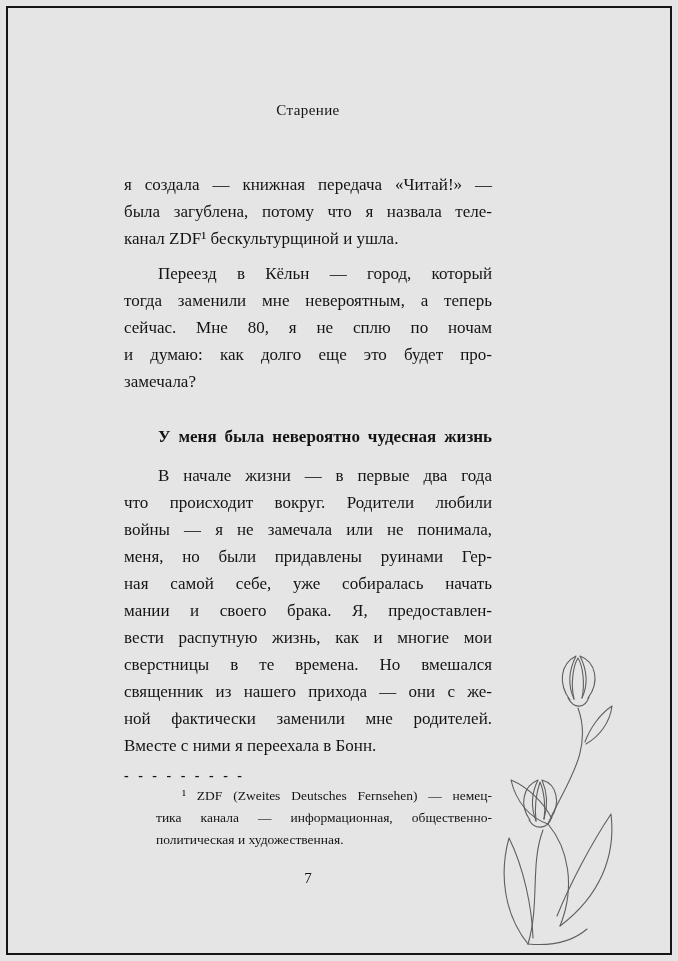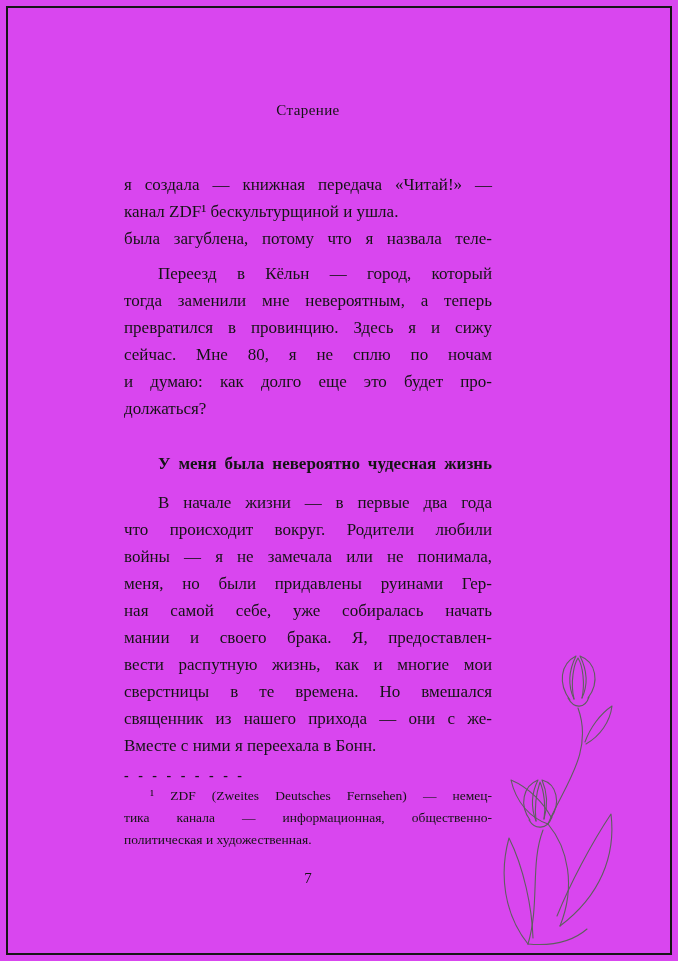--- a/index.html
+++ b/index.html
@@ -5,21 +5,21 @@
 <style>
   html, body {
     margin: 0;
     padding: 0;
     background: #ffffff;
   }
   .page {
     position: relative;
     width: 678px;
     height: 961px;
-    background: #d946ef;
+    background: #e5e5e5;
     font-family: "Liberation Serif", "DejaVu Serif", serif;
     color: #141414;
     overflow: hidden;
   }
   .frame {
     position: absolute;
     left: 6px; top: 6px; right: 6px; bottom: 6px;
     border: 2px solid #161616;
     pointer-events: none;
   }
@@ -59,20 +59,21 @@
   }
   .sep {
     font-size: 14px;
     font-weight: 700;
     letter-spacing: 3px;
     line-height: 18px;
   }
   .fline {
     text-align: justify;
     text-align-last: justify;
+    margin-left: 32px;
   }
   .fline.last { text-align-last: left; }
   .fline.indent { text-indent: 26px; }
   .page-number {
     position: absolute;
     top: 870px;
     left: 124px;
     width: 368px;
     text-align: center;
     font-size: 15px;
@@ -98,44 +99,44 @@
 
 <div class="page">
   <div class="frame"></div>
 
   <div class="running-header">Старение</div>
 
   <div class="text-column">
 
   <div class="para">
         <div class="line">я создала — книжная передача «Читай!» —</div>
+        <div class="line">была загублена, потому что я назвала теле-</div>
         <div class="line last">канал ZDF¹ бескультурщиной и ушла.</div>
-        <div class="line">была загублена, потому что я назвала теле-</div>
       </div>
       <div class="para">
         <div class="line indent">Переезд в Кёльн — город, который</div>
         <div class="line">тогда заменили мне невероятным, а теперь</div>
-        <div class="line">превратился в провинцию. Здесь я и сижу</div>
         <div class="line">сейчас. Мне 80, я не сплю по ночам</div>
         <div class="line">и думаю: как долго еще это будет про-</div>
-        <div class="line last">должаться?</div>
+        <div class="line last">замечала?</div>
       </div>
       <div class="heading">
         <div class="line indent">У меня была невероятно чудесная жизнь</div>
       </div>
       <div class="para">
         <div class="line indent">В начале жизни — в первые два года</div>
         <div class="line">что происходит вокруг. Родители любили</div>
         <div class="line">войны — я не замечала или не понимала,</div>
         <div class="line">меня, но были придавлены руинами Гер-</div>
         <div class="line">ная самой себе, уже собиралась начать</div>
         <div class="line">мании и своего брака. Я, предоставлен-</div>
         <div class="line">вести распутную жизнь, как и многие мои</div>
         <div class="line">сверстницы в те времена. Но вмешался</div>
         <div class="line">священник из нашего прихода — они с же-</div>
+        <div class="line">ной фактически заменили мне родителей.</div>
         <div class="line last">Вместе с ними я переехала в Бонн.</div>
       </div>
       <div class="footnote">
         <div class="sep">- - - - - - - - -</div>
         <div class="fline indent">¹ ZDF (Zweites Deutsches Fernsehen) — немец-</div>
         <div class="fline">тика канала — информационная, общественно-</div>
         <div class="fline last">политическая и художественная.</div>
       </div>
     </div>
 

